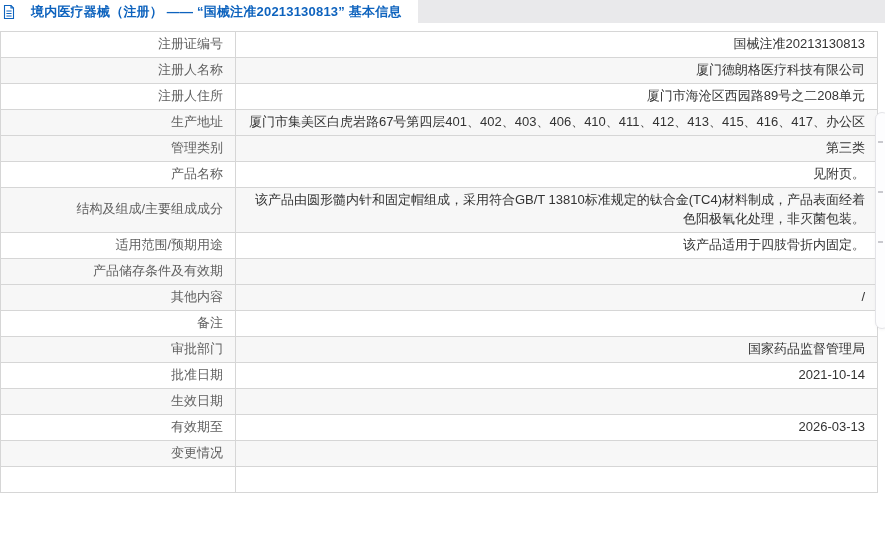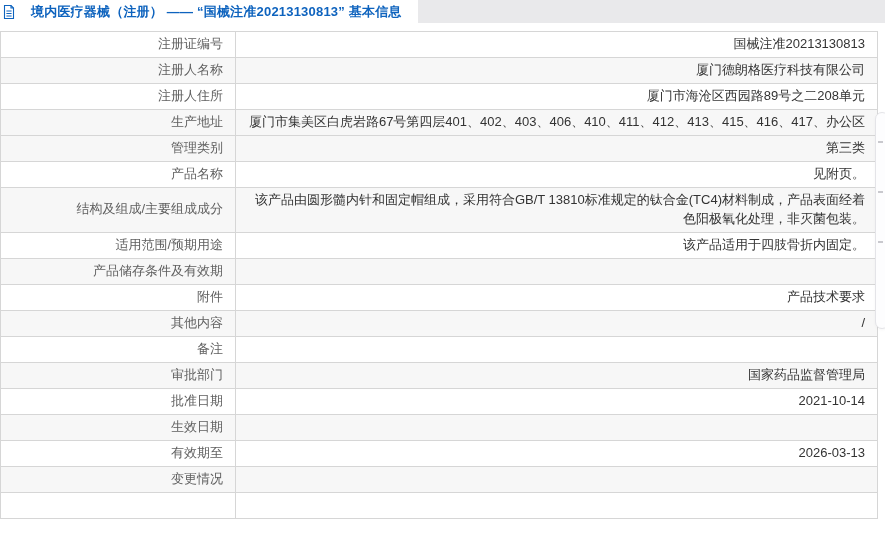--- a/index.html
+++ b/index.html
@@ -158,27 +158,20 @@
     </td>
     <td class="cell-value">该产品适用于四肢骨折内固定。</td>
   </tr>
       <tr class="striped">
     <td class="cell-label">
       
       <span>产品储存条件及有效期</span>
     </td>
     <td class="cell-value"></td>
   </tr>
-      <tr>
-    <td class="cell-label">
-      
-      <span>附件</span>
-    </td>
-    <td class="cell-value">产品技术要求</td>
-  </tr>
       <tr class="striped">
     <td class="cell-label">
       
       <span>其他内容</span>
     </td>
     <td class="cell-value">/</td>
   </tr>
       <tr>
     <td class="cell-label">
       

